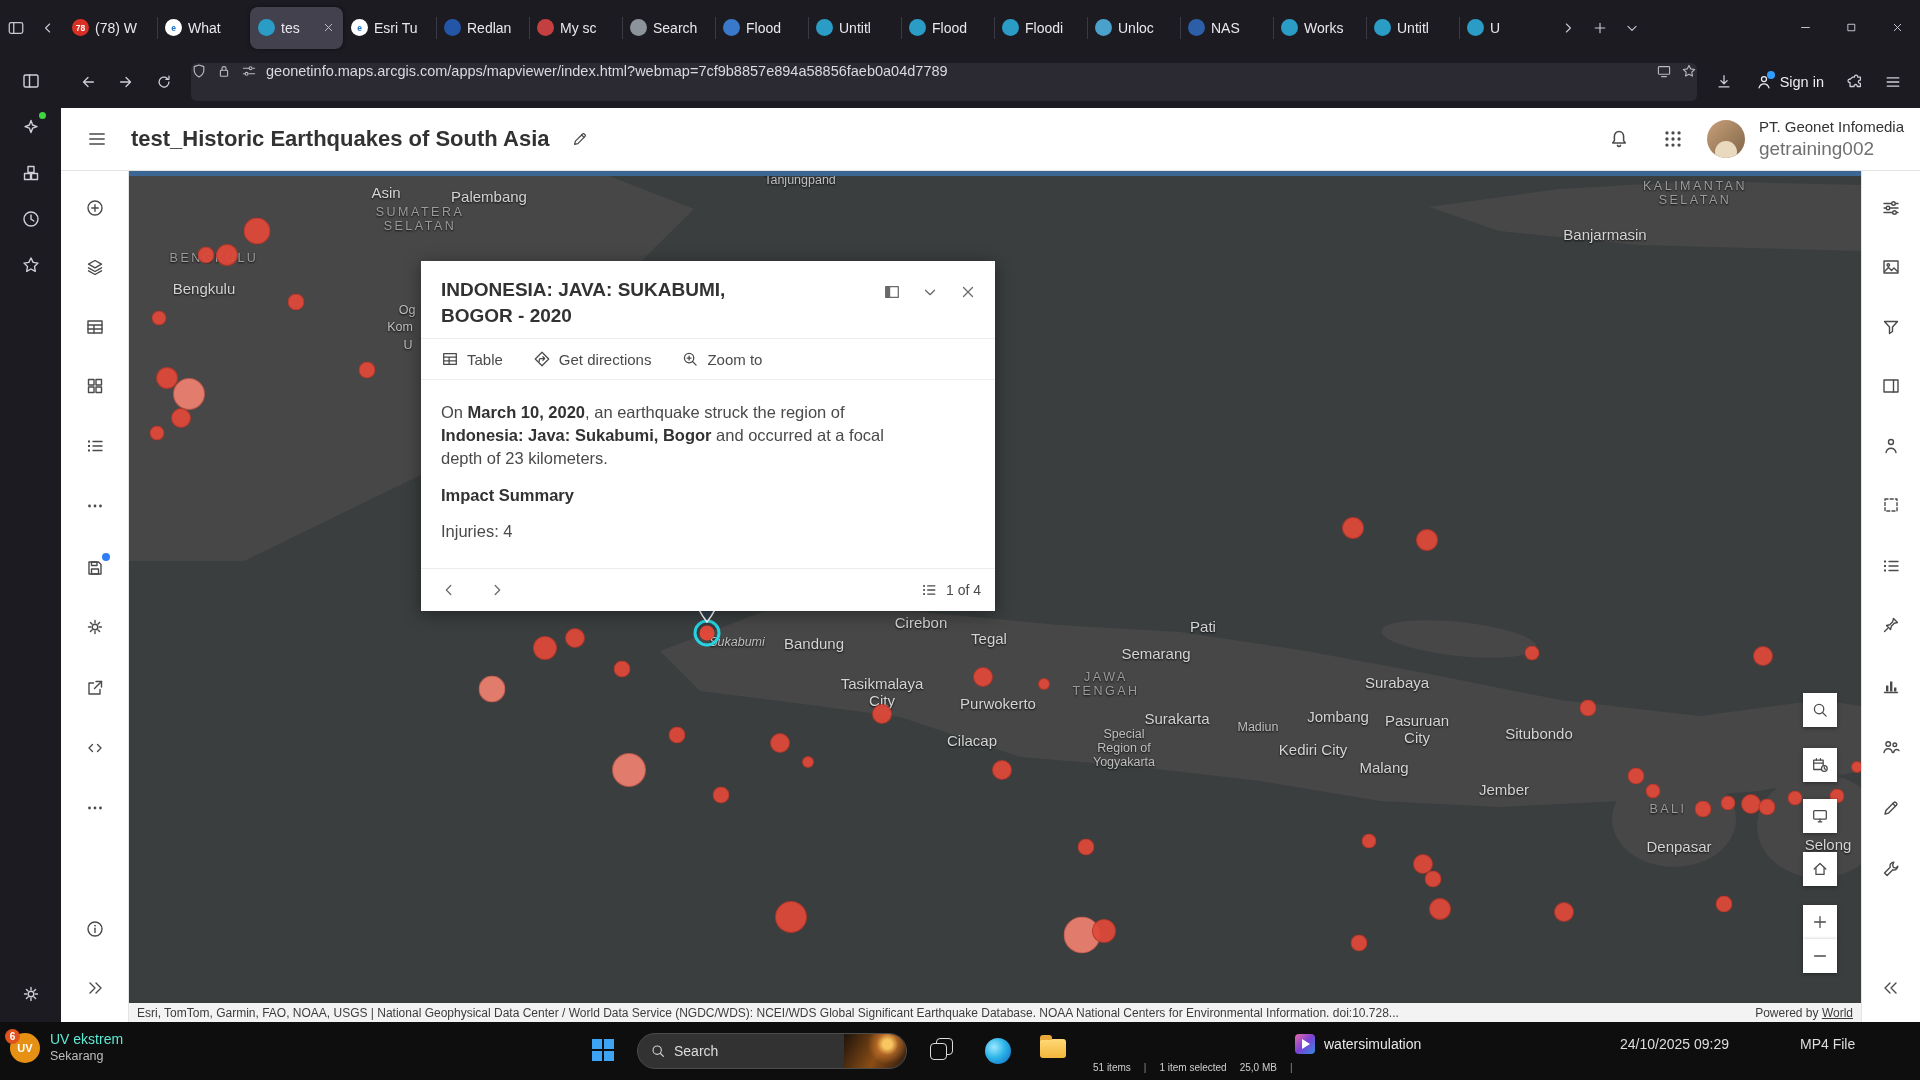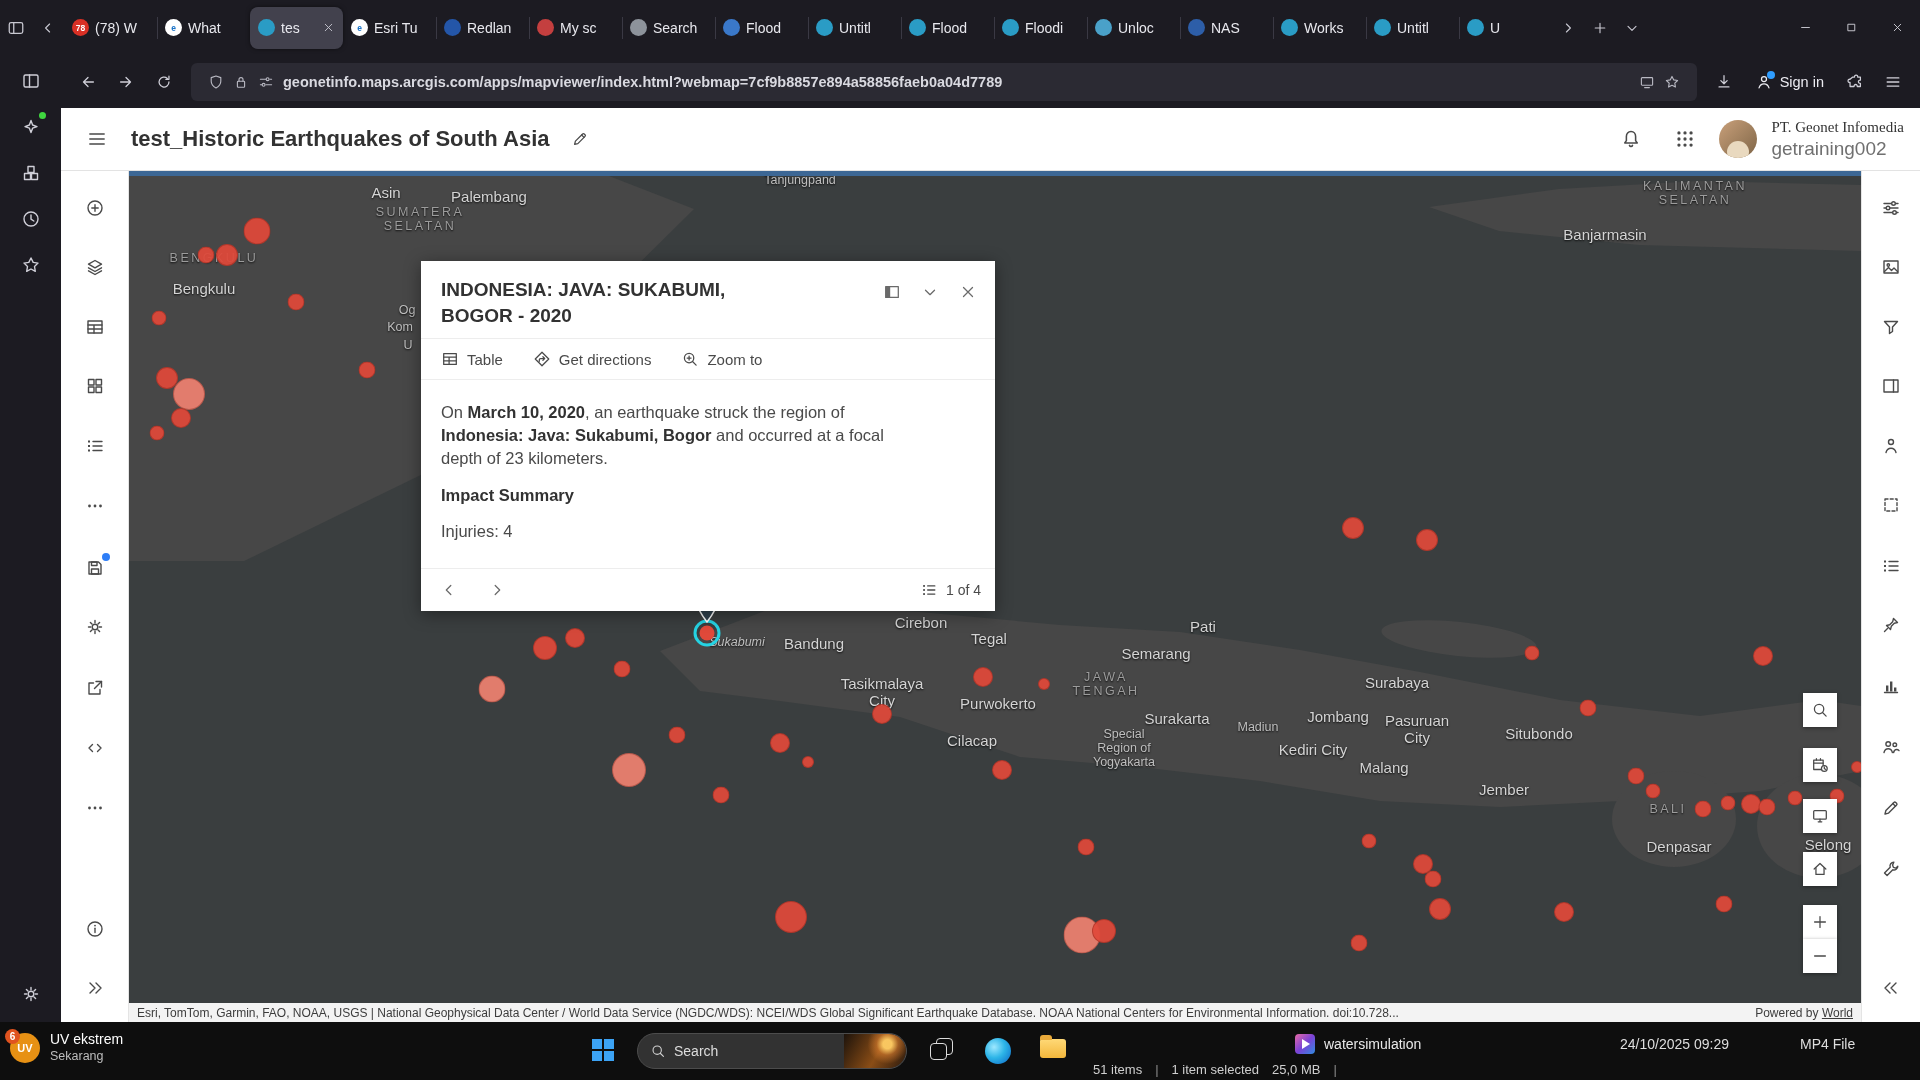--- a/index.html
+++ b/index.html
@@ -23,41 +23,41 @@
   .tab.active::before, .tab.active+.tab::before{display:none;}
   .fav{width:17px;height:17px;border-radius:50%;flex:none;display:flex;align-items:center;justify-content:center;font-size:8.5px;font-weight:bold;color:#fff;}
   .tlabel{white-space:nowrap;overflow:hidden;flex:1;}
   .tclose{color:#c7c7d1;flex:none;}
   .winctl{margin-left:auto;display:flex;height:55px;}
   .winbtn{width:46px;height:55px;background:none;border:none;color:#d2d2da;display:flex;align-items:center;justify-content:center;}
 
   
   .navrow{position:absolute;left:61px;top:55px;right:0;height:53px;background:#1c1b22;display:flex;align-items:center;padding:0 10px;gap:4px;box-sizing:border-box;}
   .navbtn{background:none;border:none;color:#cfcfd8;width:34px;height:36px;display:flex;align-items:center;justify-content:center;border-radius:4px;}
-  .urlbar{flex:1;height:38px;background:#2b2a33;border-radius:6px;display:flex;align-items:center;gap:9px;padding:0 17px;margin:0 6px;min-width:0;font-weight:bold;}
+  .urlbar{flex:1;height:38px;background:#2b2a33;border-radius:6px;display:flex;align-items:flex-start;gap:9px;padding:0 0;margin:0 6px;min-width:0;}
   .urlicon{color:#b9b9c3;flex:none;}
   .urltext{flex:1;color:#d9d9e0;font-size:14.5px;white-space:nowrap;overflow:hidden;}
   .signin{position:relative;display:flex;align-items:center;gap:7px;background:none;border:none;color:#ececf2;font-size:14.5px;padding:6px 10px;border-radius:4px;}
   .notifdot{position:absolute;top:4px;left:22px;width:8px;height:8px;border-radius:50%;background:#2f9dff;}
 
   
   .ffside{position:absolute;left:0;top:55px;width:61px;bottom:58px;background:#1c1b22;display:flex;flex-direction:column;align-items:center;padding-top:12px;gap:18px;box-sizing:border-box;}
   .ffbtn{position:relative;width:28px;height:28px;background:none;border:none;color:#cfcfd8;display:flex;align-items:center;justify-content:center;padding:0;}
   .gdot{position:absolute;right:-1px;top:-1px;width:7px;height:7px;border-radius:50%;background:#3fd63f;}
   .ffspacer{flex:1;}
 
   
   .appheader{position:absolute;left:61px;top:108px;right:0;height:63px;background:#fff;border-bottom:1px solid #e3e3e3;display:flex;align-items:center;padding:0 16px;box-sizing:border-box;}
   .appbtn{background:none;border:none;color:#4a4a4a;width:40px;height:40px;display:flex;align-items:center;justify-content:center;}
   .apptitle{font-size:22px;color:#323232;margin:0 10px 0 14px;white-space:nowrap;}
   .hdr-right{margin-left:auto;display:flex;align-items:center;gap:14px;}
   .avatar{width:38px;height:38px;border-radius:50%;background:linear-gradient(135deg,#c9a07a,#7e6547);position:relative;overflow:hidden;flex:none;}
   .avatar::after{content:'';position:absolute;left:50%;top:56%;transform:translateX(-50%);width:22px;height:22px;border-radius:50%;background:#e9d9bf;box-shadow:0 16px 0 6px #e9d9bf;}
   .acct{line-height:1.25;}
-  .acct .org{font-size:15px;color:#333;font-family:Liberation Serif, serif;}
+  .acct .org{font-size:15px;color:#333;}
   .acct .usr{font-size:19px;color:#707070;}
 
   
   .leftrail{position:absolute;left:61px;top:171px;width:68px;bottom:58px;background:#fff;border-right:1px solid #e4e4e4;box-sizing:border-box;}
   .rightrail{position:absolute;right:0;top:171px;width:59px;bottom:58px;background:#fff;border-left:1px solid #e4e4e4;box-sizing:border-box;}
   .railbtn{position:absolute;left:14px;width:40px;height:40px;background:none;border:none;color:#4a4a4a;display:flex;align-items:center;justify-content:center;}
   .rightrail .railbtn{left:9px;}
   .bluedot{position:absolute;right:5px;top:5px;width:8px;height:8px;border-radius:50%;background:#2e7ef7;}
 
   
@@ -97,42 +97,42 @@
   .pbody b{color:#323232;}
   .pfoot{display:flex;align-items:center;border-top:1px solid #ededed;padding:7px 14px;gap:20px;}
   .pfootbtn{background:none;border:none;color:#6a6a6a;width:28px;height:28px;display:flex;align-items:center;justify-content:center;}
   .pcount{margin-left:auto;display:flex;align-items:center;gap:8px;color:#4a4a4a;font-size:14px;}
 
   
   .taskbar{position:absolute;left:0;right:0;top:1022px;height:58px;background:#0e0e0e;}
   .weather{position:absolute;left:10px;top:9px;display:flex;align-items:center;gap:10px;color:#fff;}
   .uvicon{position:relative;width:30px;height:30px;border-radius:50%;background:#e79114;display:flex;align-items:center;justify-content:center;font-size:11px;font-weight:bold;color:#fff;flex:none;}
   .uvbadge{position:absolute;left:-5px;top:-4px;width:15px;height:15px;border-radius:50%;background:#e0531f;font-size:10px;display:flex;align-items:center;justify-content:center;}
-  .wtitle{font-size:14px;color:#ffffff;line-height:1.25;}
+  .wtitle{font-size:14px;color:#5eead4;line-height:1.25;}
   .wsub{font-size:12.5px;color:#bdbdbd;line-height:1.25;}
   .tbbtn{position:absolute;background:none;border:none;padding:0;display:flex;align-items:center;justify-content:center;}
   .winlogo{display:grid;grid-template-columns:10px 10px;grid-template-rows:10px 10px;gap:2px;}
   .winlogo span{background:#3ca3f5;}
   .searchpill{position:absolute;left:637px;top:11px;width:270px;height:36px;background:#323232;border:1px solid #4c4c4c;border-radius:18px;display:flex;align-items:center;color:#ddd;font-size:14px;padding-left:12px;box-sizing:border-box;overflow:hidden;gap:8px;}
   .spill-img{margin-left:auto;width:62px;height:34px;border-radius:0 17px 17px 0;flex:none;
      background:radial-gradient(circle at 70% 30%, rgba(255,205,100,.95) 0 9%, rgba(255,150,60,.4) 22%, transparent 40%),
                 linear-gradient(120deg,#1d130b,#8a4d16 55%,#2b1a0e);}
   .tview{position:relative;width:24px;height:24px;}
   .tview span{position:absolute;border:1.6px solid #dcdcdc;border-radius:4px;background:#0e0e0e;}
   .tview .b1{left:0;top:5px;width:15px;height:15px;}
   .tview .b2{left:6px;top:0px;width:15px;height:15px;}
   .edgeicon{width:26px;height:26px;border-radius:50%;background:radial-gradient(circle at 35% 35%,#9ee8ff,#2db5e8 45%,#0b63c4);}
   .foldericon{position:relative;width:26px;height:19px;background:linear-gradient(#ffd977,#f3b73c);border-radius:2px 3px 3px 3px;margin-top:5px;}
   .foldericon::before{content:'';position:absolute;top:-4px;left:0;width:12px;height:5px;background:#e8a93a;border-radius:3px 3px 0 0;}
   .filerow{position:absolute;left:1295px;top:12px;display:flex;align-items:center;gap:9px;color:#e9e9e9;font-size:14px;}
   .mediaicon{position:relative;width:20px;height:20px;border-radius:4px;background:linear-gradient(135deg,#e86aa6,#7b42d6 50%,#2f8de0);flex:none;}
   .mediaicon::after{content:'';position:absolute;left:7px;top:5px;border-left:8px solid #fff;border-top:5px solid transparent;border-bottom:5px solid transparent;}
   .fdate{position:absolute;left:1620px;top:14px;color:#dedede;font-size:14px;}
   .ftype{position:absolute;left:1800px;top:14px;color:#dedede;font-size:14px;}
-  .statusrow{position:absolute;left:1093px;top:40px;display:flex;gap:13px;color:#cfcfcf;font-size:13px;text-align:center;}
+  .statusrow{position:absolute;left:1093px;top:40px;display:flex;gap:13px;color:#cfcfcf;font-size:10px;text-align:center;}
   .sep{color:#8a8a8a;}
 </style>
 </head>
 <body>
 
 <div id="screen">
 
   <div class="tabbar">
     <button class="chromebtn ic s18">
         <span class="ic s18">

